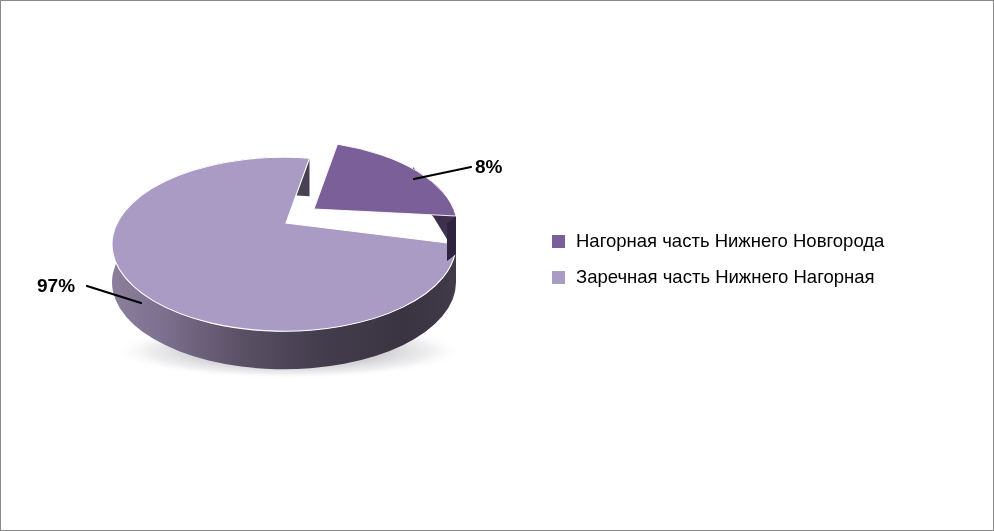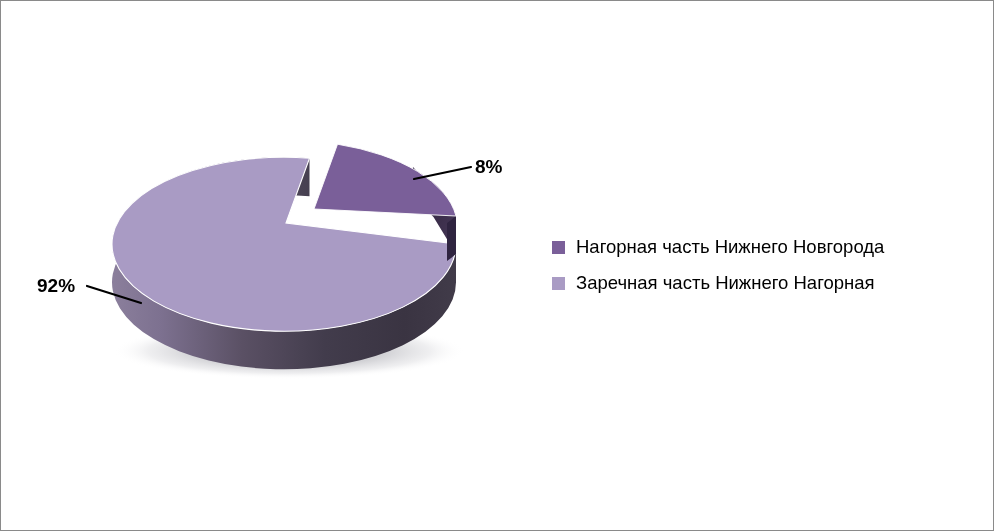--- a/index.html
+++ b/index.html
@@ -47,21 +47,21 @@
     top: 155px;
   }
   #label-92 {
     left: 36px;
     top: 274px;
   }
   
   #legend {
     position: absolute;
     left: 551px;
-    top: 228px;
+    top: 222px;
     width: 430px;
   }
   .legend-item {
     display: flex;
     align-items: center;
     height: 36px;
   }
   .legend-swatch {
     width: 13px;
     height: 13px;
@@ -141,21 +141,21 @@
                  A 172 87 0 0 1 427.0 229.0
                  Z" fill="#7a5f99" stroke="#ffffff" stroke-width="0.9"></path>
       </g>
 
       <path d="M 413 178 L 470 166" stroke="#000000" stroke-width="2.2" fill="none" stroke-linecap="round"></path>
       <path d="M 86 285 L 140 302" stroke="#000000" stroke-width="2.2" fill="none" stroke-linecap="round"></path>
     </svg>
 
     <div class="data-label" id="label-8">8%</div>
 
-    <div class="data-label" id="label-92">92%</div>
+    <div class="data-label" id="label-92">97%</div>
   </div>
 
   <div id="legend">
 
     <div class="legend-item">
       <span class="legend-swatch" style="background: rgb(122, 95, 153);"></span>
       <span class="legend-label">Нагорная часть Нижнего Новгорода</span>
     </div>
 
     <div class="legend-item">

